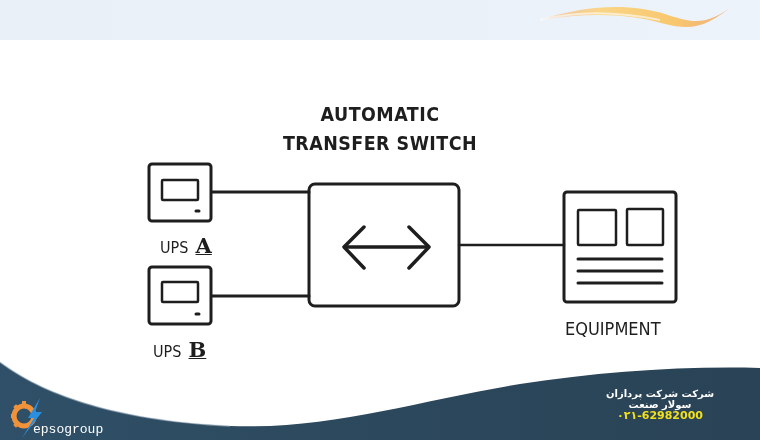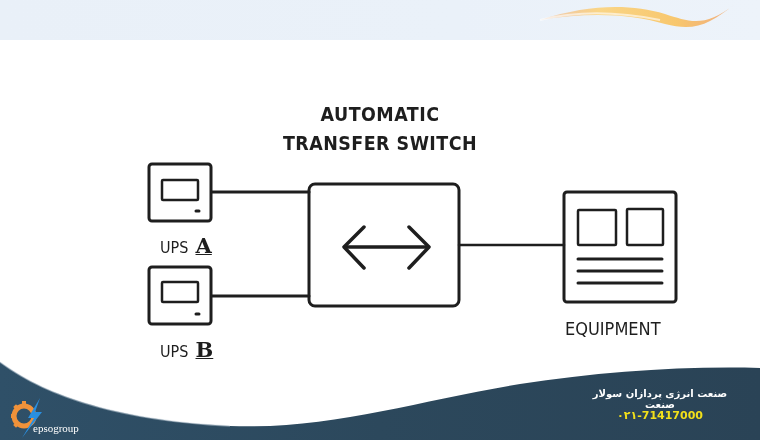--- a/index.html
+++ b/index.html
@@ -10,21 +10,21 @@
     .lbl { position: absolute; color: #1e1e1e; white-space: nowrap; }
     .title { font-family: "DejaVu Sans", sans-serif; font-size: 19px; font-weight: bold; letter-spacing: 0.5px; color: #1e1e1e; text-align: center; width: 260px; left: 250px; line-height: 29px; transform: scaleX(0.92); transform-origin: center; }
     .ups-lbl { font-family: "DejaVu Sans", sans-serif; font-size: 16px; color: #1e1e1e; text-decoration: underline; }
     .ups-lbl .word { display: inline-block; transform: scaleX(0.9); transform-origin: left; }
     .ups-lbl .letter { font-family: "DejaVu Serif", serif; font-weight: bold; font-size: 21px; margin-left: 4px; }
     .equip-lbl { font-family: "DejaVu Sans", sans-serif; font-size: 18px; color: #1e1e1e; transform: scaleX(0.9); transform-origin: left; }
     .footer-wave { position: absolute; left: 0; top: 0; }
     .company { position: absolute; left: 590px; top: 388px; width: 140px; text-align: center; color: #ffffff; font-size: 10px; font-weight: bold; font-family: "DejaVu Sans", sans-serif; direction: rtl; }
     .phone { position: absolute; left: 590px; top: 409px; width: 140px; text-align: center; color: #f2e01a; font-size: 11px; font-weight: bold; font-family: "DejaVu Sans", sans-serif; letter-spacing: 0.5px; }
     .logo { position: absolute; left: 8px; top: 398px; width: 70px; height: 40px; }
-    .logo-text { position: absolute; left: 33px; top: 422px; color: #ffffff; font-size: 11px; font-family: Liberation Serif, serif; }
+    .logo-text { position: absolute; left: 33px; top: 422px; color: #ffffff; font-size: 13px; font-family: Liberation Mono, monospace; }
   </style>
 </head>
 <body>
 
 <div class="top-band"></div>
 <svg class="swoosh" width="760" height="45">
   <defs>
     <linearGradient id="sw" x1="0" x2="1" y1="0" y2="0">
       <stop offset="0" stop-color="#f59a4a" stop-opacity="0.3"></stop>
       <stop offset="0.3" stop-color="#fbd27a" stop-opacity="0.9"></stop>
@@ -74,21 +74,21 @@
     </g>
   </g>
 </svg>
 
 <div class="lbl title" style="top:100px;">AUTOMATIC</div>
 <div class="lbl title" style="top:129px;">TRANSFER SWITCH</div>
 
 <div class="lbl ups-lbl" style="left:160px; top:233px;">
   <span class="word">UPS</span><span class="letter">A</span>
 </div>
-<div class="lbl ups-lbl" style="left:160px; top:337px;">
+<div class="lbl ups-lbl" style="left:153px; top:337px;">
   <span class="word">UPS</span><span class="letter">B</span>
 </div>
 <div class="lbl equip-lbl" style="left:565px; top:318px;">EQUIPMENT</div>
 
 <svg class="footer-wave" width="760" height="440">
   <defs>
     <linearGradient id="wv" x1="0" x2="1" y1="0" y2="0">
       <stop offset="0" stop-color="#2f5068"></stop>
       <stop offset="0.5" stop-color="#2c485c"></stop>
       <stop offset="1" stop-color="#2a4356"></stop>
@@ -103,14 +103,14 @@
     <circle cx="16" cy="18" r="10" fill="none" stroke="#f0923a" stroke-width="5"></circle>
     <rect x="14" y="3" width="4" height="5" fill="#f0923a"></rect>
     <rect x="3" y="16" width="5" height="4" fill="#f0923a"></rect>
     <rect x="6" y="7" width="4" height="4" fill="#f0923a" transform="rotate(45 8 9)"></rect>
     <rect x="6" y="25" width="4" height="4" fill="#f0923a" transform="rotate(45 8 27)"></rect>
   </g>
   <polygon points="32,0 20,20 26,20 14,40 34,14 27,14" fill="#2a8fe0"></polygon>
 </svg>
 <div class="logo-text">epsogroup</div>
 
-<div class="company">صنعت انرژی پردازان سولار صنعت</div>
-<div class="phone">۰۲۱-71417000</div>
+<div class="company">شرکت شرکت پردازان سولار صنعت</div>
+<div class="phone">۰۲۱-62982000</div>
 
 </body></html>

